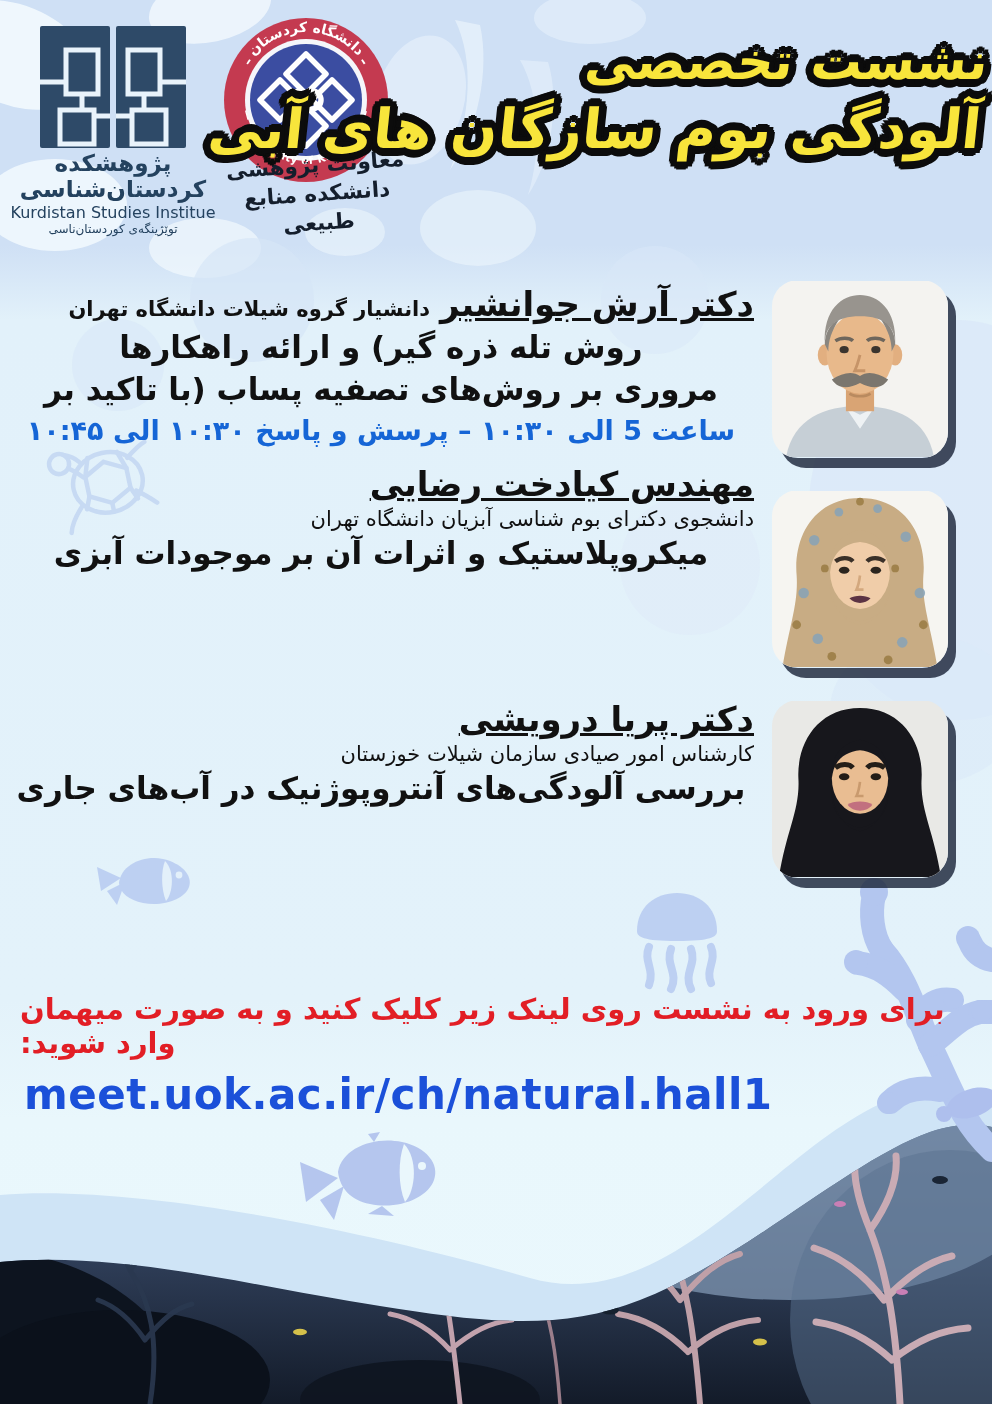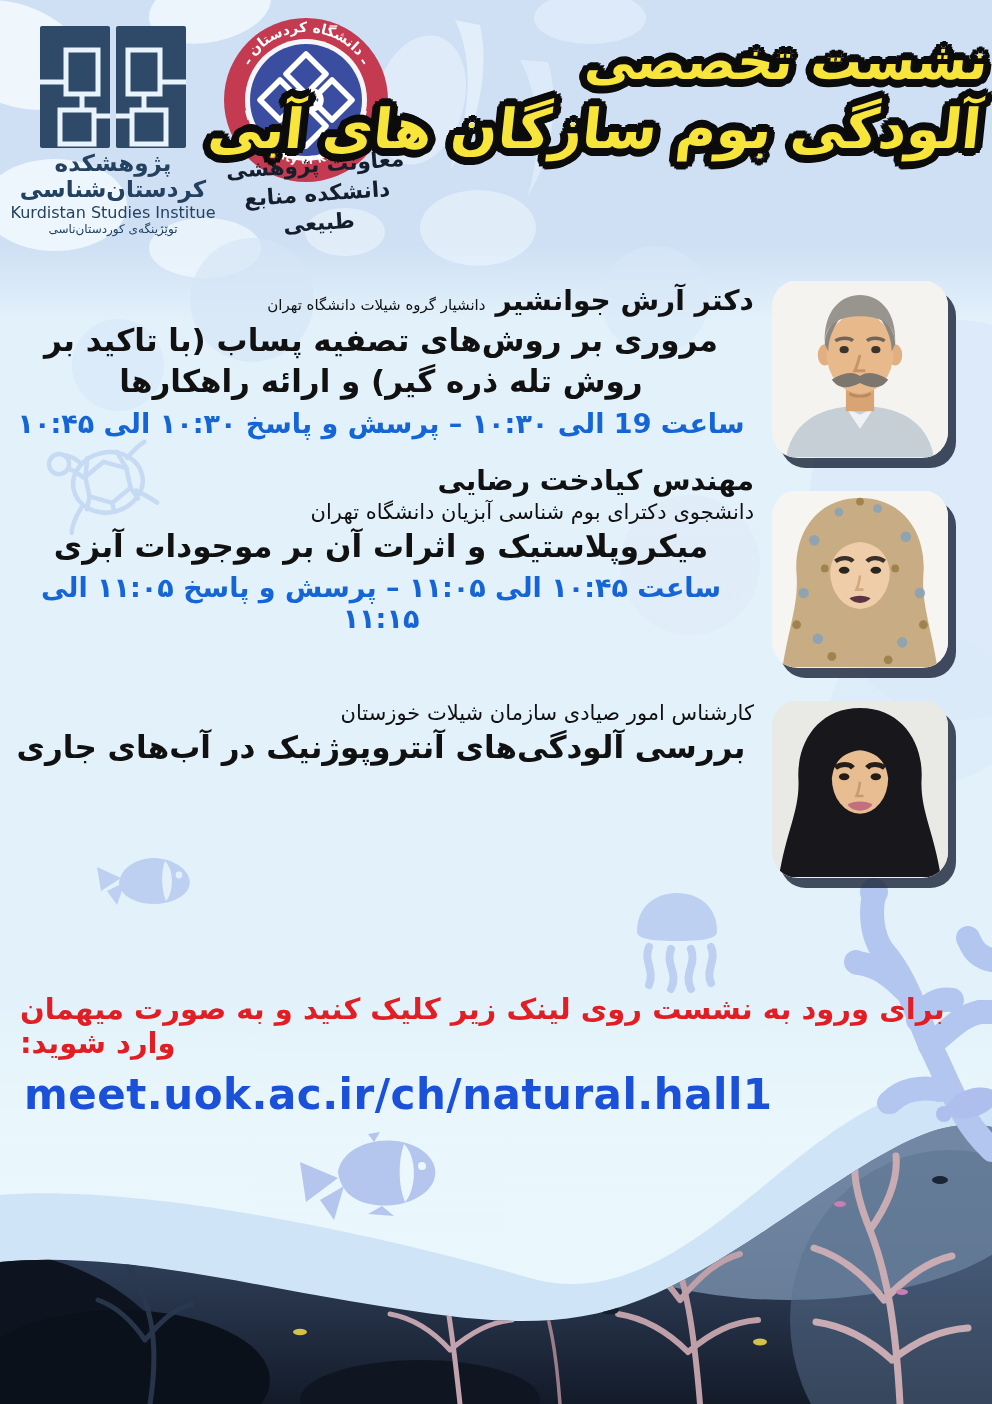--- a/index.html
+++ b/index.html
@@ -30,22 +30,22 @@
      4px 4px 0 #0c0c0c,-4px 4px 0 #0c0c0c,4px -4px 0 #0c0c0c,-4px -4px 0 #0c0c0c,
      7px 2px 0 #0c0c0c,-7px 2px 0 #0c0c0c,7px -2px 0 #0c0c0c,-7px -2px 0 #0c0c0c,
      2px 7px 0 #0c0c0c,-2px 7px 0 #0c0c0c,2px -7px 0 #0c0c0c,-2px -7px 0 #0c0c0c,
      6px 5px 0 #0c0c0c,-6px 5px 0 #0c0c0c,6px -5px 0 #0c0c0c,-6px -5px 0 #0c0c0c,
      8px 0 0 #0c0c0c,-8px 0 0 #0c0c0c,0 8px 0 #0c0c0c,0 -8px 0 #0c0c0c;
   }
 
   
   .speaker-text{right:238px;left:8px;text-align:right;color:#111;}
   .name-row{display:flex;align-items:baseline;gap:10px;}
-  .sp-name{font-size:28px;font-weight:bold;white-space:nowrap;line-height:1.2;}
-  .sp-affil-inline{font-size:15px;font-weight:normal;white-space:nowrap;}
+  .sp-name{font-size:34px;font-weight:bold;white-space:nowrap;line-height:1.2;text-decoration:underline;}
+  .sp-affil-inline{font-size:21px;font-weight:bold;white-space:nowrap;}
   .sp-affil{font-size:21px;font-weight:normal;margin-top:2px;}
   .sp-topic{font-size:31px;font-weight:bold;text-align:center;line-height:1.35;margin-top:2px;}
   .sp-time{font-size:27px;font-weight:bold;color:#1565d6;text-align:center;margin-top:5px;}
   .photo{width:176px;height:178px;border-radius:26px;overflow:hidden;
     box-shadow:8px 10px 0 rgba(28,38,58,.82);}
   .photo svg{display:block;width:100%;height:100%;}
   .ph1{right:44px;top:280px;} .ph2{right:44px;top:490px;} .ph3{right:44px;top:700px;}
   .sp1{top:284px;} .sp2{top:464px;} .sp3{top:699px;}
 
   
@@ -265,24 +265,24 @@
       <path d="M34,56 C40,52 46,51 50,54 C54,51 60,52 66,56 C62,62 56,61 50,58 C44,61 38,62 34,56 Z" fill="#7b766e"></path>
       <path d="M44,64 C47,66 53,66 56,64" stroke="#b98a5f" stroke-width="1.5" fill="none"></path>
     </svg>
   </div>
   <div class="layer speaker-text sp1">
     <div class="name-row">
       <span class="sp-name">دکتر آرش جوانشیر</span>
       <span class="sp-affil-inline">دانشیار گروه شیلات دانشگاه تهران</span>
     </div>
     <div class="sp-topic">
+      <div>روش تله ذره گیر) و ارائه راهکارها</div>
       <div>مروری بر روش‌های تصفیه پساب (با تاکید بر</div>
-      <div>روش تله ذره گیر) و ارائه راهکارها</div>
     </div>
-    <div class="sp-time">ساعت 19 الی ۱۰:۳۰ – پرسش و پاسخ ۱۰:۳۰ الی ۱۰:۴۵</div>
+    <div class="sp-time">ساعت 5 الی ۱۰:۳۰ – پرسش و پاسخ ۱۰:۳۰ الی ۱۰:۴۵</div>
   </div>
 
   <div class="layer photo ph2">
     <svg viewBox="0 0 100 100">
       <rect width="100" height="100" fill="#f6f5f1"></rect>
       <path d="M50,4 C24,4 12,26 14,48 C15,64 10,76 6,100 L94,100 C90,76 85,64 86,48 C88,26 76,4 50,4 Z" fill="#c8ac84"></path>
       <g fill="#87a3b8" opacity=".85">
         <circle cx="24" cy="28" r="3"></circle>
           <circle cx="76" cy="26" r="3"></circle>
           <circle cx="18" cy="58" r="3"></circle>
@@ -311,39 +311,41 @@
       <path d="M44,61 C47,59 53,59 56,61 C53,64.5 47,64.5 44,61 Z" fill="#5c3343"></path>
       <path d="M33,52 C32,64 38,72 50,74 C62,72 68,64 67,52 C66,66 60,74 50,76 C40,74 34,66 33,52 Z" fill="#c8ac84"></path>
     </svg>
   </div>
   <div class="layer speaker-text sp2">
     <div class="name-row">
       <span class="sp-name">مهندس کیادخت رضایی</span>
     </div>
     <div class="sp-affil">دانشجوی دکترای بوم شناسی آبزیان دانشگاه تهران</div>
     <div class="sp-topic">میکروپلاستیک و اثرات آن بر موجودات آبزی</div>
-    <div class="sp-time">ساعت ۱۰:۴۵ الی ۱۱:۰۵ – پرسش و پاسخ ۱۱:۰۵ الی ۱۱:۱۵</div>
   </div>
 
   <div class="layer photo ph3">
     <svg viewBox="0 0 100 100">
       <rect width="100" height="100" fill="#e9e9e6"></rect>
       <path d="M50,4 C26,4 14,24 15,44 C16,62 8,74 4,100 L96,100 C92,74 84,62 85,44 C86,24 74,4 50,4 Z" fill="#17171c"></path>
       <ellipse cx="50" cy="44" rx="16" ry="20" fill="#e9bd92"></ellipse>
       <path d="M50,22 C39,24 33,32 34,44 C35,34 41,29 50,28 C59,29 65,34 66,44 C67,32 61,24 50,22 Z" fill="#17171c"></path>
       <path d="M36,38 C39,35.5 44,35.5 46,38" stroke="#241e18" stroke-width="2.8" fill="none"></path>
       <path d="M54,38 C56,35.5 61,35.5 64,38" stroke="#241e18" stroke-width="2.8" fill="none"></path>
       <ellipse cx="41" cy="43" rx="3" ry="2" fill="#231d17"></ellipse>
       <ellipse cx="59" cy="43" rx="3" ry="2" fill="#231d17"></ellipse>
       <path d="M50,46 C49.5,50 49,52 48,54 L52,54" stroke="#c99a6e" stroke-width="1.5" fill="none"></path>
       <path d="M43,59 C46,56.5 54,56.5 57,59 C54,63.5 46,63.5 43,59 Z" fill="#c2707f"></path>
       <path d="M34,50 C33,62 39,70 50,72 C61,70 67,62 66,50 C65,64 59,72 50,74 C41,72 35,64 34,50 Z" fill="#17171c"></path>
     </svg>
   </div>
   <div class="layer speaker-text sp3">
+    <div class="name-row">
+      <span class="sp-name">دکتر پریا درویشی</span>
+    </div>
     <div class="sp-affil">کارشناس امور صیادی سازمان شیلات خوزستان</div>
     <div class="sp-topic">بررسی آلودگی‌های آنتروپوژنیک در آب‌های جاری</div>
   </div>
 
   <div class="layer join-red">برای ورود به نشست روی لینک زیر کلیک کنید و به صورت میهمان وارد شوید:</div>
   <div class="layer join-url">meet.uok.ac.ir/ch/natural.hall1</div>
 
 </div>
 
 </body></html>

